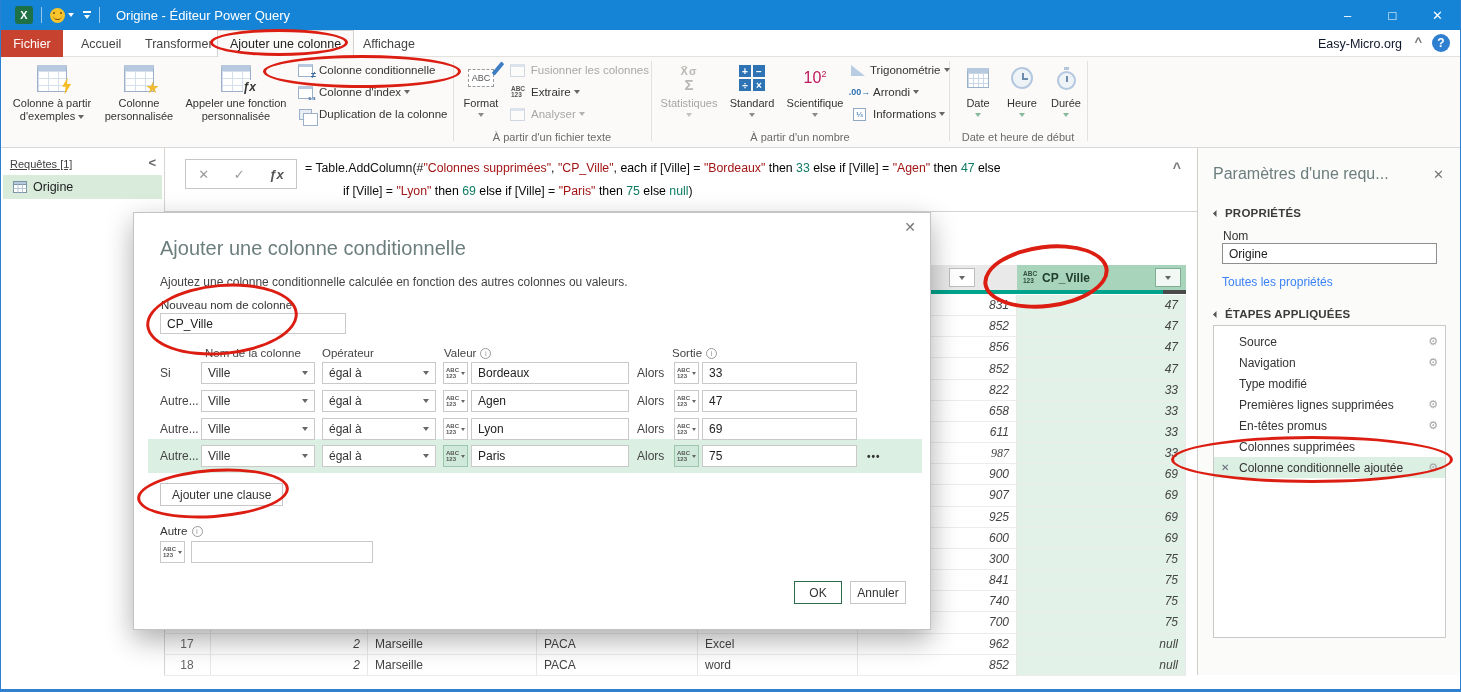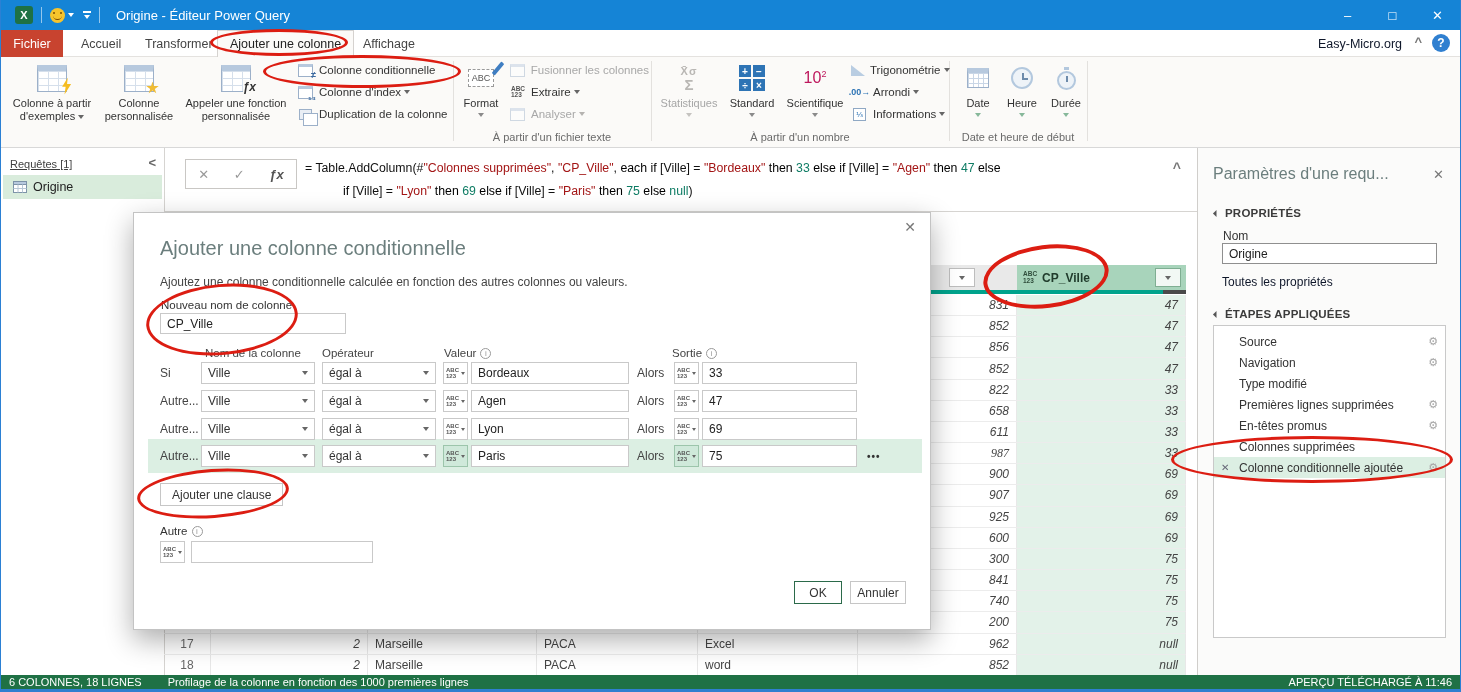--- a/index.html
+++ b/index.html
@@ -133,21 +133,21 @@
   .okbtn{position:absolute;left:660px;top:368px;width:48px;height:23px;background:#fff;border:1px solid #2b6a4a;font-size:12px;color:#333;display:flex;align-items:center;justify-content:center}
   .cancelbtn{position:absolute;left:716px;top:368px;width:56px;height:23px;background:#fff;border:1px solid #c6c6c6;font-size:12px;color:#333;display:flex;align-items:center;justify-content:center}
   
   .spane{position:absolute;left:1197px;top:0;width:264px;height:527px;background:#fbfbfa}
   .sp-title{position:absolute;left:15px;top:17px;font-size:16px;color:#6b7e7d;width:228px;white-space:nowrap;overflow:hidden}
   .sp-close{position:absolute;right:18px;top:19px;font-size:13px;color:#777}
   .sect{position:absolute;left:16px;font-size:11.5px;font-weight:bold;color:#3b3b3b;letter-spacing:.2px}
   .tri{display:inline-block;width:0;height:0;border-top:5px solid #555;border-right:5px solid transparent;transform:rotate(-45deg);margin-right:6px;vertical-align:1px}
   .nomlbl{position:absolute;left:25px;top:81px;font-size:12px;color:#333}
   .nominput{position:absolute;left:24px;top:95px;width:215px;height:21px;border:1px solid #8f8f8f;font-size:12px;padding:0 6px;color:#222;background:#fff}
-  .propslink{position:absolute;left:24px;top:127px;font-size:12px;color:#0f172a}
+  .propslink{position:absolute;left:24px;top:127px;font-size:12px;color:#3b82f6}
   .stepsbox{position:absolute;left:15px;top:177px;width:233px;height:313px;border:1px solid #c9c9c9;background:#fff;padding-top:5px}
   .step{height:21px;display:flex;align-items:center;font-size:12px;color:#333;padding-left:25px;position:relative}
   .step.selected{background:#dcefe3}
   .step .x{position:absolute;left:7px;color:#667;font-size:10px}
   .step .gear{position:absolute;right:7px;color:#a6a6a6;font-size:11px}
   
   .statusbar{position:absolute;left:0;top:675px;width:100%;height:14px;background:#1f7145;color:#fff;font-size:11px;display:flex;align-items:center}
   .statusbar .s1{margin-left:8px}
   .statusbar .s2{margin-left:26px}
   .statusbar .s3{margin-left:auto;margin-right:8px}
@@ -546,21 +546,21 @@
             <div class="tc" style="width: 160px;"></div>
             <div class="tc r" style="width: 159px;">740</div>
             <div class="tc r cp" style="width: 169px;">75</div>
           </div>
           <div class="trow">
             <div class="tc c" style="width: 47px;"></div>
             <div class="tc r" style="width: 157px;"></div>
             <div class="tc" style="width: 169px;"></div>
             <div class="tc" style="width: 161px;"></div>
             <div class="tc" style="width: 160px;"></div>
-            <div class="tc r" style="width: 159px;">200</div>
+            <div class="tc r" style="width: 159px;">700</div>
             <div class="tc r cp" style="width: 169px;">75</div>
           </div>
           <div class="trow">
             <div class="tc c" style="width: 47px;">17</div>
             <div class="tc r" style="width: 157px;">2</div>
             <div class="tc" style="width: 169px;">Marseille</div>
             <div class="tc" style="width: 161px;">PACA</div>
             <div class="tc" style="width: 160px;">Excel</div>
             <div class="tc r" style="width: 159px;">962</div>
             <div class="tc r cp" style="width: 169px;">null</div>
@@ -727,25 +727,20 @@
       <div class="abc">
           <span class="abctxt"><span>ABC</span><br><span>123</span></span>
           <span class="car"></span>
         </div>
       <input class="vin" style="">
     </div>
     <div class="okbtn">OK</div>
     <div class="cancelbtn">Annuler</div>
   </div>
 
-  <div class="statusbar">
-    <span class="s1">6 COLONNES, 18 LIGNES</span>
-    <span class="s2">Profilage de la colonne en fonction des 1000 premières lignes</span>
-    <span class="s3">APERÇU TÉLÉCHARGÉ À 11:46</span>
-  </div>
   <div class="bluebar"></div>
 
   <div class="ann" style="left:209px;top:29px;width:138px;height:27px"></div>
   <div class="ann" style="left:262px;top:55px;width:198px;height:33px"></div>
   <div class="ann" style="left:982px;top:245px;width:126px;height:63px;transform:rotate(-7deg);border-width:4px"></div>
   <div class="ann" style="left:145px;top:284px;width:152px;height:71px;transform:rotate(-5deg)"></div>
   <div class="ann" style="left:136px;top:469px;width:152px;height:49px;transform:rotate(-4deg)"></div>
   <div class="ann" style="left:1170px;top:436px;width:282px;height:47px"></div>
 
 </div>

